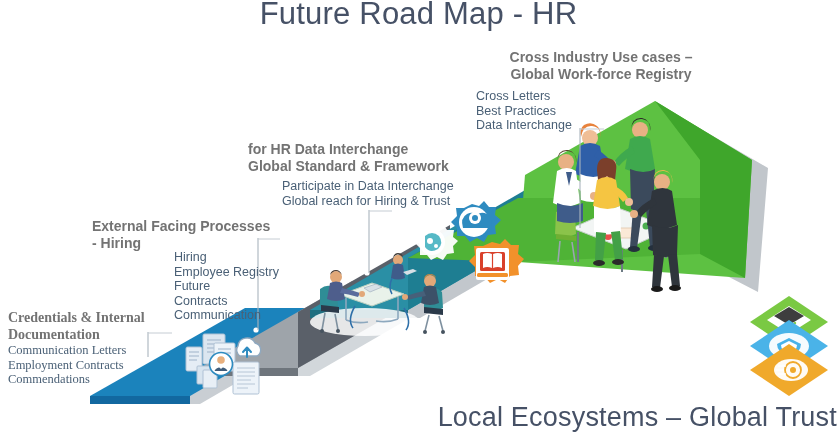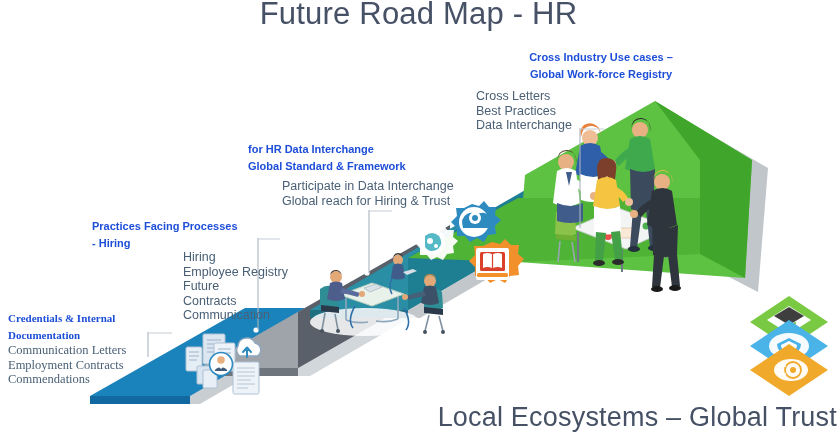--- a/index.html
+++ b/index.html
@@ -15,36 +15,36 @@
     font-size:31px;font-weight:400;color:#465166;letter-spacing:.2px;
     font-family:"Liberation Sans", sans-serif;
   }
   .tagline{
     position:absolute;left:0;top:402px;width:837px;text-align:right;
     font-size:27px;font-weight:400;color:#465166;letter-spacing:.2px;
   }
 
   .callout{position:absolute;}
   .c-head{
-    font-size:11px;font-weight:bold;color:#1d4ed8;line-height:16.5px;
+    font-size:14px;font-weight:bold;color:#737373;line-height:16.5px;
     white-space:nowrap;
   }
   .c-body{
     font-size:12.5px;font-weight:400;color:#4A6076;line-height:14.5px;
     white-space:nowrap;
   }
 
   
   #callout-1{left:8px;top:310px;font-family:Liberation Serif, serif;}
   #callout-1 .c-body{}
 
   
   #callout-2{left:92px;top:218px;}
   #callout-2 .c-head{width:200px;}
-  #callout-2 .sub{position:absolute;left:82px;top:32px;margin-left:9px;}
+  #callout-2 .sub{position:absolute;left:82px;top:32px;}
 
   
   #callout-3{left:248px;top:141px;}
   #callout-3 .c-body{margin-top:5px;margin-left:34px;}
 
   
   #callout-4{left:476px;top:49px;}
   #callout-4 .c-head{text-align:center;width:250px;}
   #callout-4 .c-body{margin-top:7px;margin-left:0px;}
 </style>
@@ -371,21 +371,21 @@
     </div>
     <div class="c-body">
       <div>Communication Letters</div>
       <div>Employment Contracts</div>
       <div>Commendations</div>
     </div>
   </div>
 
   <div class="callout" id="callout-2">
     <div class="c-head">
-      <div>Practices Facing Processes</div>
+      <div>External Facing Processes</div>
       <div>- Hiring</div>
     </div>
     <div class="c-body sub">
       <div>Hiring</div>
       <div>Employee Registry</div>
       <div>Future</div>
       <div>Contracts</div>
       <div>Communication</div>
     </div>
   </div>

